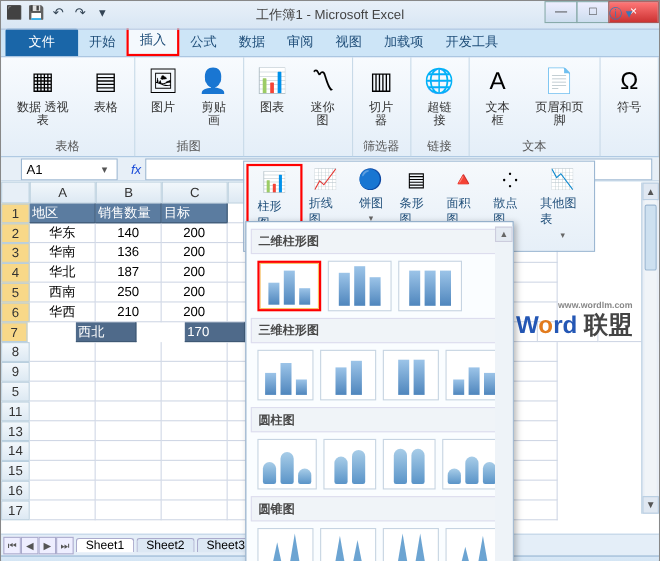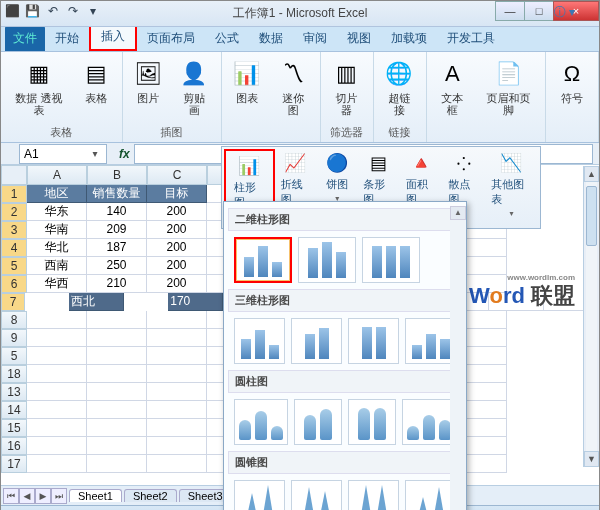--- a/index.html
+++ b/index.html
@@ -7,45 +7,45 @@
   .window { width: 600px; height: 510px; position: relative; background: #cde5f7; border: 1px solid #888; }
   .titlebar { height: 26px; background: linear-gradient(#e8f0f8,#d8e6f4); display: flex; align-items: center; justify-content: center; position: relative; border-bottom: 1px solid #b0c4de; }
   .titlebar .title { font-size: 12px; color: #444; }
   .winbtns { position: absolute; right: 0; top: 0; display: flex; }
   .winbtn { width: 30px; height: 20px; border: 1px solid #8aa; background: linear-gradient(#eef,#cde); margin-left: -1px; font-size: 11px; text-align: center; line-height: 18px; color: #333; cursor: pointer;}
   .winbtn.cls { background: linear-gradient(#f77,#c33); color: #fff; width: 46px; border-color: #a55;}
   .qat { position: absolute; left: 4px; top: 3px; display: flex; gap: 4px; align-items: center; }
   .qat span { width: 16px; height: 16px; display: inline-block; text-align:center; font-size:12px; color:#345;}
   .tabs { height: 24px; display: flex; align-items: flex-end; padding-left: 4px; background: #cde5f7; }
   .tab { padding: 4px 10px; font-size: 12px; color: #1f4e79; cursor: pointer; }
-  .tab.file { background: #1a66a8; color: #5eead4; border-radius: 2px 2px 0 0; padding: 4px 8px; }
+  .tab.file { background: #1a66a8; color: #ffffff; border-radius: 2px 2px 0 0; padding: 4px 21px; }
   .tab.active { background: #f4f9fd; border: 1px solid #a8c2de; border-bottom: none; color: #1f4e79; }
   .red-box { border: 2px solid red !important; }
   .ribbon { height: 92px; background: linear-gradient(#f8fbfe,#e4eef8); border-top: 1px solid #a8c2de; border-bottom: 1px solid #a8c2de; display: flex; }
   .group { border-right: 1px solid #c8dae8; padding: 4px 6px 2px 6px; display: flex; flex-direction: column; }
   .group-body { flex: 1; display: flex; gap: 6px; align-items: flex-start; }
   .group-label { text-align: center; font-size: 11px; color: #555; padding-top: 2px; }
   .bigbtn { display: flex; flex-direction: column; align-items: center; gap: 2px; padding: 2px 4px; cursor: pointer; min-width: 34px;}
   .bigbtn .ico { width: 32px; height: 32px; display: flex; align-items: center; justify-content: center; font-size: 22px; }
   .bigbtn .lbl { font-size: 11px; color: #333; text-align: center; line-height: 1.1; }
   .namebox-row { height: 22px; display: flex; align-items: center; background: #e7eff7; border-bottom: 1px solid #b8cee2; }
   .namebox { width: 88px; height: 20px; background: #fff; border: 1px solid #9cb7d2; margin-left: 18px; padding: 0 4px; font-size: 12px; display:flex; align-items:center;}
   .namebox-arrow { width:14px; text-align:center; color:#555; font-size:10px;}
-  .fx { margin-left: 12px; font-style: italic; color: #14532d; font-weight: bold; }
+  .fx { margin-left: 12px; font-style: italic; color: #1d4ed8; }
   .fxbar { flex:1; border:1px solid #9cb7d2; background:#fff; height:20px; margin-left:4px; margin-right:6px;}
   .grid-area { position: relative; background:#fff; height: 320px; overflow:hidden;}
   .colhdrs { display:flex; height:20px; }
   .rownumcell, .colhdr { border:1px solid #b9cfde; background:linear-gradient(#f2f7fb,#dde9f3); text-align:center; font-size:12px; color:#333; }
   .corner { width:26px; height:20px; border:1px solid #b9cfde; background:#e7eff7;}
   .colhdr { flex:0 0 60px; height:20px; line-height:18px;}
   .gridrow { display:flex; height:18px;}
   .rownumcell { width:26px; height:18px; line-height:16px;}
   .rownumcell.sel { background:#f8d888;}
   .cell { width:60px; height:18px; border-right:1px solid #d0d7e5; border-bottom:1px solid #d0d7e5; font-size:12px; padding:0 2px; line-height:17px; overflow:hidden; white-space:nowrap;}
-  .cell.hdr { background:#5b7ca0; color:#fff; text-align:center; border-color:#3f5974;}
+  .cell.hdr { background:#5b7ca0; color:#fff; border-color:#3f5974;}
   .cell.data { text-align:center;}
   .cell.sel-row { background:#4f6a8a; color:#fff; border-color:#3f5974;margin-left:44px;}
   .sheetbar { height:20px; background:#e4eef8; border-top:1px solid #b8cee2; display:flex; align-items:center; font-size:11px;}
   .sheetnav { display:flex; gap:0; margin-left:2px;}
   .sheetnav span{ width:16px; height:16px; border:1px solid #aac; background:#eef; text-align:center; line-height:14px; font-size:9px; color:#555; cursor:pointer;}
   .sheettab { border:1px solid #aac; border-bottom:none; padding:0 8px; background:#fff; margin-left:2px; border-radius:3px 3px 0 0; cursor:pointer;}
   .sheettab.inactive{ background:#dce8f4;}
   .statusbar { height:22px; background:linear-gradient(#d8e8f6,#c1d9ee); border-top:1px solid #9cb7d2; display:flex; align-items:center; font-size:11px; color:#444; padding:0 8px; gap:16px;}
   
   .chartstrip { position:absolute; left:220px; top:145px; width:320px; background:linear-gradient(#f6f9fc,#e6eff8); border:1px solid #9cb7d2; display:flex; padding:2px; z-index:10;}
@@ -92,21 +92,20 @@
       <div class="winbtn">—</div>
       <div class="winbtn">□</div>
       <div class="winbtn cls">×</div>
     </div>
   </div>
 
   <div class="tabs">
     <div class="tab file">文件</div>
     <div class="tab">开始</div>
     <div class="tab active red-box">插入</div>
-    <div class="tab">页面布局</div>
     <div class="tab">公式</div>
     <div class="tab">数据</div>
     <div class="tab">审阅</div>
     <div class="tab">视图</div>
     <div class="tab">加载项</div>
     <div class="tab">开发工具</div>
     <span class="help-icon">ⓘ ▾</span>
   </div>
 
   <div class="ribbon">
@@ -172,20 +171,21 @@
       <div class="group-body">
         <div class="bigbtn">
           <div class="ico">A</div>
           <div class="lbl">文本框</div>
         </div>
         <div class="bigbtn">
           <div class="ico">📄</div>
           <div class="lbl">页眉和页脚</div>
         </div>
       </div>
+      <div class="group-label">文本</div>
     </div>
     <div class="group">
       <div class="group-body">
         <div class="bigbtn">
           <div class="ico">Ω</div>
           <div class="lbl">符号</div>
         </div>
       </div>
       <div class="group-label">&nbsp;</div>
     </div>
@@ -232,21 +232,21 @@
           <div class="cell data">200</div>
           <div class="cell"></div>
           <div class="cell"></div>
           <div class="cell"></div>
           <div class="cell"></div>
           <div class="cell"></div>
         </div>
         <div class="gridrow">
           <div class="rownumcell sel">3</div>
           <div class="cell data">华南</div>
-          <div class="cell data">209</div>
+          <div class="cell data">136</div>
           <div class="cell data">200</div>
           <div class="cell"></div>
           <div class="cell"></div>
           <div class="cell"></div>
           <div class="cell"></div>
           <div class="cell"></div>
         </div>
         <div class="gridrow">
           <div class="rownumcell sel">4</div>
           <div class="cell data">华北</div>
@@ -318,21 +318,21 @@
           <div class="cell"></div>
           <div class="cell"></div>
           <div class="cell"></div>
           <div class="cell"></div>
           <div class="cell"></div>
           <div class="cell"></div>
           <div class="cell"></div>
           <div class="cell"></div>
         </div>
         <div class="gridrow">
-          <div class="rownumcell">18</div>
+          <div class="rownumcell">11</div>
           <div class="cell"></div>
           <div class="cell"></div>
           <div class="cell"></div>
           <div class="cell"></div>
           <div class="cell"></div>
           <div class="cell"></div>
           <div class="cell"></div>
           <div class="cell"></div>
         </div>
         <div class="gridrow">

